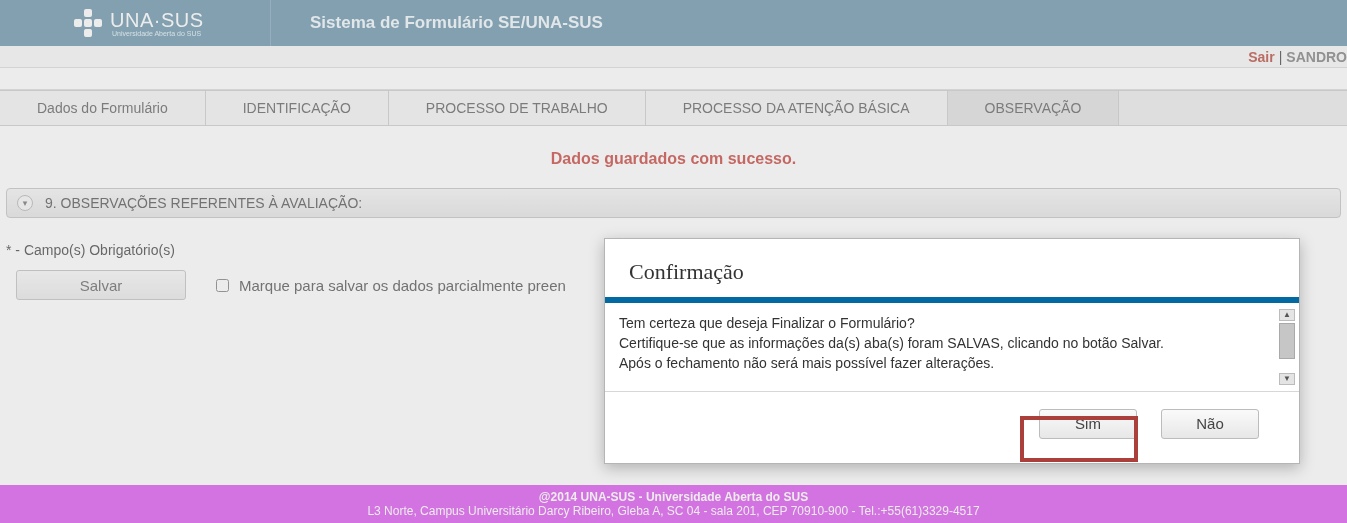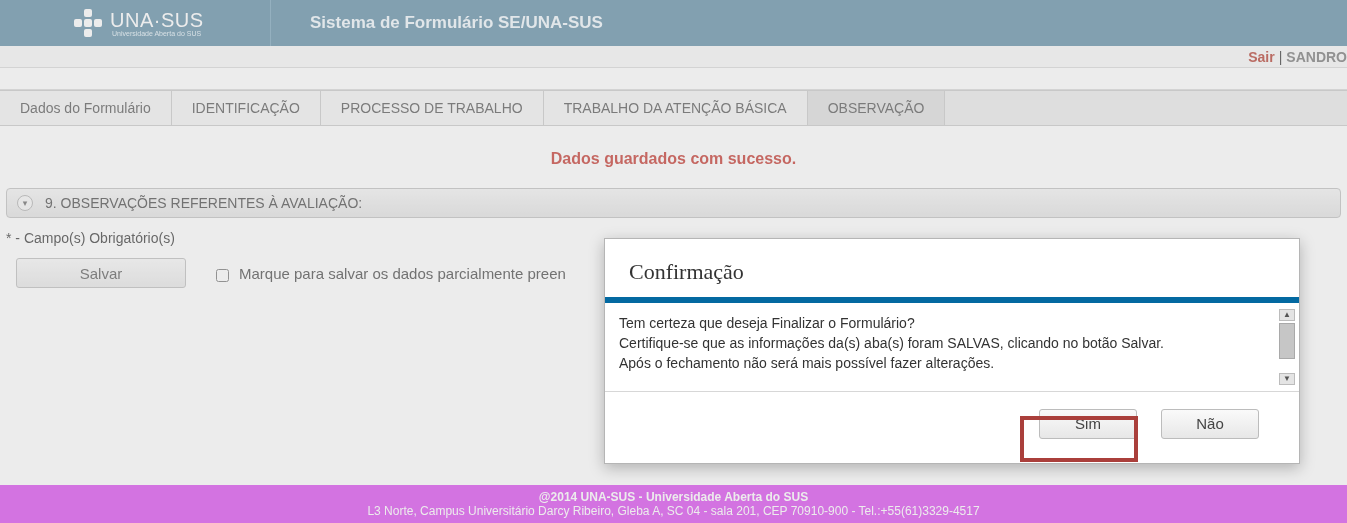--- a/index.html
+++ b/index.html
@@ -40,21 +40,21 @@
   
   .strip { height:22px; border-bottom:1px solid #d9d9d9; }
 
   
   .tabs {
     display:flex; align-items:stretch; height:36px;
     border-top:1px solid #c8c8c8; border-bottom:1px solid #c8c8c8;
     background:#eaeaea;
   }
   .tab {
-    display:flex; align-items:center; padding:0 20px;
+    display:flex; align-items:center; padding:0 37px;
     font-size:14px; color:#525252; border-right:1px solid #c8c8c8;
     cursor:pointer; background:#f3f3f3;
   }
   .tab.active { background:#dedede; }
 
   
   .success {
     text-align:center; color:#c3342b; font-weight:bold; font-size:16px;
     padding:24px 0 20px 0;
   }
@@ -67,28 +67,28 @@
     display:flex; align-items:center; padding:0 10px;
     font-size:14px; color:#444;
   }
   .acc-toggle {
     width:16px; height:16px; border:1px solid #b0b0b0; border-radius:50%;
     margin-right:12px; display:flex; align-items:center; justify-content:center;
     font-size:9px; color:#666; background:#f6f6f6;
   }
 
   
-  .oblig { padding:12px 6px 6px 6px; font-size:14px; color:#333; }
+  .oblig { padding:24px 6px 6px 6px; font-size:14px; color:#333; }
   .saverow { display:flex; align-items:center; padding:6px 6px 0 16px; }
   .btn-salvar {
     width:170px; height:30px; border:1px solid #bcbcbc;
     background:linear-gradient(#f8f8f8,#e7e7e7); border-radius:3px;
     font-size:15px; color:#555; cursor:pointer;
   }
-  .chk-wrap { display:flex; align-items:flex-end; margin-left:30px; font-size:15px; color:#444;}
+  .chk-wrap { display:flex; align-items:center; margin-left:30px; font-size:15px; color:#444;}
   .chk-wrap input { margin-right:10px; }
 
   
   .footer {
     position:absolute; left:0; bottom:0; width:1347px; height:38px;
     background:#d946ef; color:#fff; font-size:12px;
     display:flex; flex-direction:column; align-items:center; justify-content:center;
     line-height:14px;
   }
   .footer .l1 { font-weight:bold; }
@@ -170,21 +170,21 @@
   <div class="tab">
       <span>Dados do Formulário</span>
     </div>
   <div class="tab">
       <span>IDENTIFICAÇÃO</span>
     </div>
   <div class="tab">
       <span>PROCESSO DE TRABALHO</span>
     </div>
   <div class="tab">
-      <span>TRABALHO DA ATENÇÃO BÁSICA</span>
+      <span>PROCESSO DA ATENÇÃO BÁSICA</span>
     </div>
   <div class="tab active">
       <span>OBSERVAÇÃO</span>
     </div>
 </div>
 
 <div class="success">Dados guardados com sucesso.</div>
 
 <div class="accordion">
   <span class="acc-toggle">▾</span>

